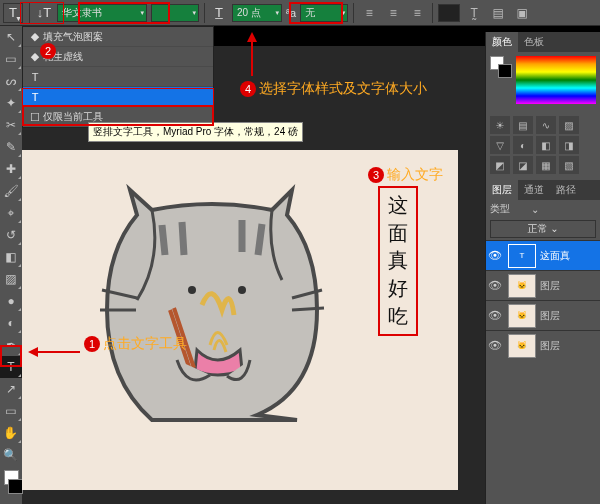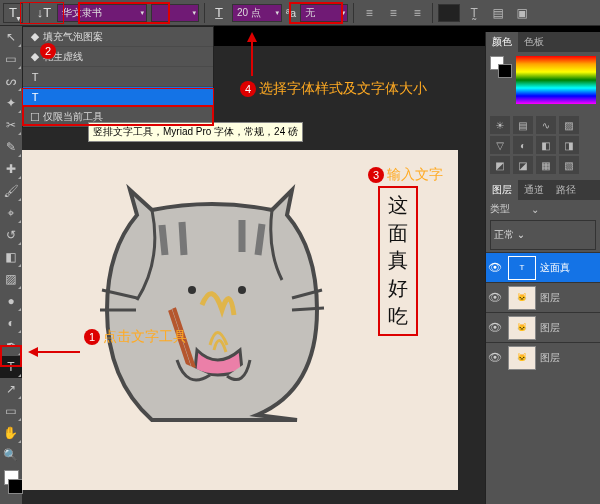--- a/index.html
+++ b/index.html
@@ -12,21 +12,21 @@
   }
   .optbar {
     position: absolute; left: 0; top: 0; width: 600px; height: 26px;
     background: #535353; display: flex; align-items: center;
     border-bottom: 1px solid #2a2a2a;
   }
   .tool-ind { width: 20px; height: 20px; margin: 0 3px 0 3px; background:#535353; border:1px solid #333; display:inline-flex; align-items:center; justify-content:center; color:#ddd; font-size:13px; position:relative; }
   .tool-ind .arrow { font-size:7px; position:absolute; bottom:0; right:0; }
   .sep { width:1px; height:20px; background:#333; margin:0 3px; }
   .type-btn { width:22px; height:20px; background:#535353; display:inline-flex; align-items:center; justify-content:center; color:#ddd; font-size:13px; }
-  .dd { height:18px; background:#701a75; border:1px solid #333; display:inline-flex; align-items:center; padding:0 14px 0 4px; position:relative; color:#ddd; font-size:10px; margin:0 2px; }
+  .dd { height:18px; background:#15803d; border:1px solid #333; display:inline-flex; align-items:center; padding:0 14px 0 4px; position:relative; color:#ddd; font-size:10px; margin:0 2px; }
   .dd .arrow { position:absolute; right:2px; font-size:7px; }
   .dd.font { width:90px; }
   .dd.empty { width:48px; }
   .dd.size { width:50px; }
   .dd.anti { width:48px; }
   .aa { font-size:11px; margin:0 2px; color:#ddd; }
   .swatch-btn { width:22px; height:18px; background:#222; margin:0 2px; border:1px solid #333; }
   .optbar-icon { width:20px; height:18px; margin:0 2px; color:#bbb; display:inline-flex; align-items:center; justify-content:center; font-size:12px; }
 
   .red-box { position:absolute; border:2px solid #d00; pointer-events:none; }
@@ -68,42 +68,42 @@
     position:absolute; left:378px; top:186px; width:40px; height:150px;
     border:2px solid #d00;
     display:flex; flex-direction:column; align-items:center; justify-content:space-around;
     font-family: "SimSun","KaiTi",serif; font-size:20px; color:#111;
     padding:4px 0;
   }
 
   .anno { position:absolute; color:#fa2; font-size:14px; font-family:"SimSun",sans-serif; white-space:nowrap; }
   .anno .dot { display:inline-flex; width:16px; height:16px; background:#d00; color:#fff; border-radius:50%; align-items:center; justify-content:center; font-size:11px; margin-right:3px; font-family:sans-serif; }
   .anno-arrow { position:absolute; color:#d00; }
-  .a1 { left:84px; top:328px; }
+  .a1 { left:84px; top:335px; }
   .a2-dot { left:40px; top:42px; }
   .a3 { left:368px; top:166px; }
   .a4 { left:240px; top:80px; }
   .arrow-1 { left:28px; top:346px; width:52px; height:12px; }
   .arrow-4 { left:246px; top:32px; width:12px; height:44px; }
 
   .right-panels { position:absolute; left:485px; top:32px; width:115px; bottom:0; background:#535353; border-left:1px solid #222; }
   .panel-tabs { height:20px; display:flex; font-size:10px; color:#bbb; background:#3a3a3a; }
   .ptab { padding:3px 6px; }
   .ptab.active { background:#535353; color:#fff; }
   .color-panel { height:60px; background:#535353; position:relative; }
   .swatches2 { position:absolute; left:4px; top:4px; }
   .swatches2 .fg { width:14px; height:14px; background:#fff; border:1px solid #888; position:absolute; left:0; top:0; }
   .swatches2 .bg { width:14px; height:14px; background:#000; border:1px solid #888; position:absolute; left:8px; top:8px; }
   .spectrum { position:absolute; left:30px; top:4px; right:4px; height:48px; background:linear-gradient(to bottom, red,orange,yellow,green,cyan,blue,magenta); }
   .panel-head { height:22px; background:#3a3a3a; border-top:1px solid #222; display:flex; align-items:center; font-size:10px; padding:0 6px; }
   .adjust-panel { background:#535353; padding:4px; }
   .adj-row { display:flex; gap:3px; margin-bottom:2px; }
   .adj-ic { width:20px; height:18px; background:#444; color:#bbb; display:flex; align-items:center; justify-content:center; font-size:10px; }
   .lay-ctrl { display:flex; align-items:center; gap:21px; padding:2px 4px; font-size:10px; }
-  .lay-ctrl .modebox { flex:1; border:1px solid #333; padding:7px 3px; color:#ddd; }
+  .lay-ctrl .modebox { flex:1; border:1px solid #333; padding:1px 3px; color:#ddd;text-align:center; }
   .lay-row { display:flex; align-items:center; height:30px; border-top:1px solid #333; background:#535353; font-size:10px; }
   .lay-row.sel { background:#1473e6; color:#fff; }
   .eye { width:18px; display:flex; justify-content:center; font-size:11px; }
   .thumb { width:28px; height:24px; margin:0 4px; background:#f2e7db; border:1px solid #888; display:flex; align-items:center; justify-content:center; font-size:8px; color:#333; }
   .lname { flex:1; overflow:hidden; white-space:nowrap; }
 
   .doc-tab { position:absolute; left:22px; top:26px; height:20px; padding:0 8px; display:flex; align-items:center; background:#3a3a3a; color:#ddd; font-size:10px; }
   .canvas-bg { position:absolute; left:22px; top:46px; width:463px; bottom:0; background:#282828; }
 </style>
 </head>

